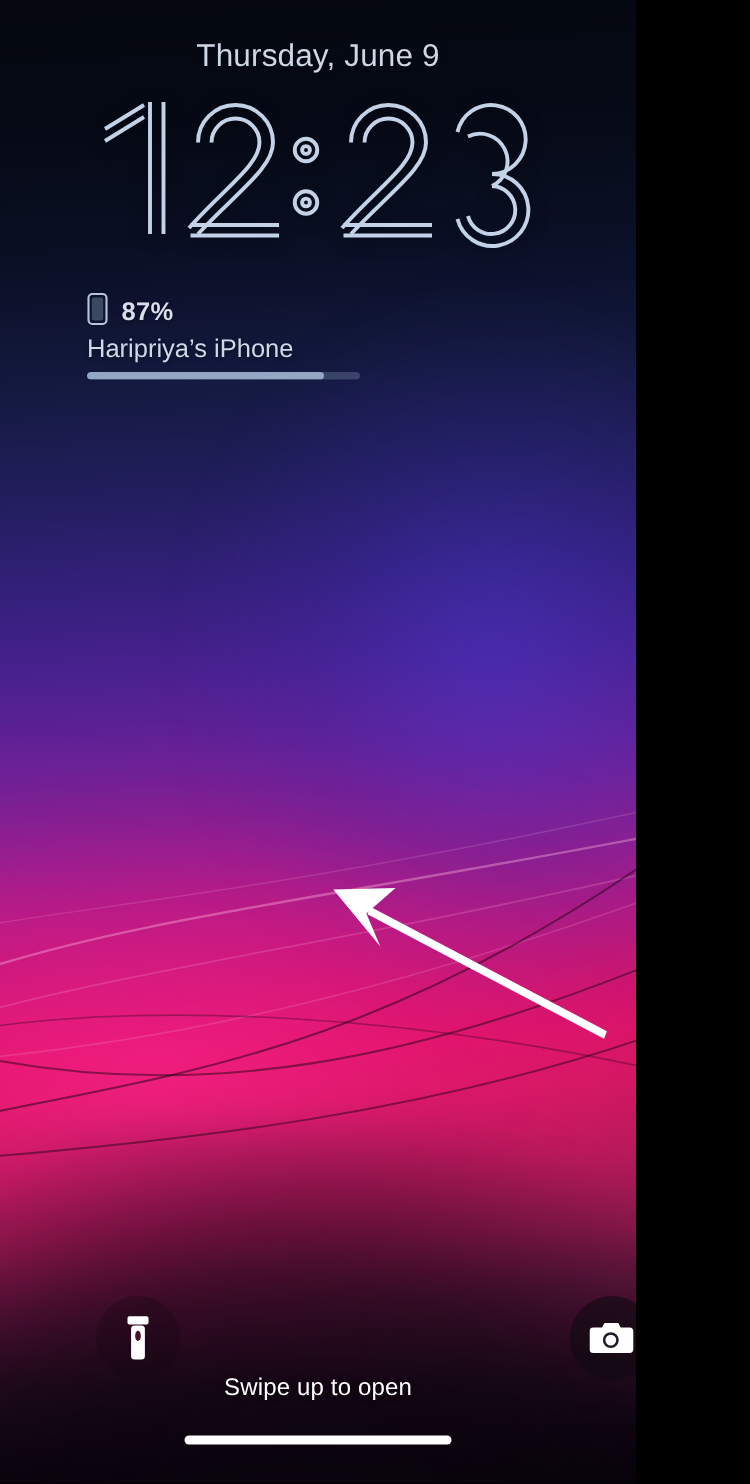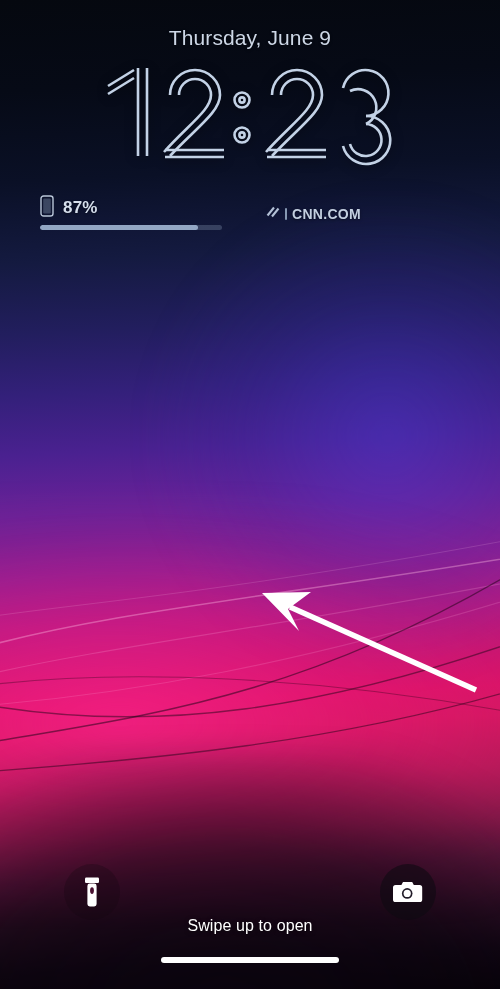--- a/index.html
+++ b/index.html
@@ -6,21 +6,21 @@
     margin: 0;
     padding: 0;
     background: #000;
   }
   body {
     font-family: "Liberation Sans", sans-serif;
   }
 
   .phone {
     position: relative;
-    width: 500px;
+    width: 424px;
     height: 989px;
     overflow: hidden;
     background: #05070f;
   }
 
   
   .wallpaper {
     position: absolute;
     inset: 0;
     background:
@@ -122,21 +122,21 @@
   .widgets {
     position: absolute;
     top: 196px;
     left: 0;
     width: 100%;
     height: 74px;
   }
 
   .battery-widget {
     position: absolute;
-    left: 40px;
+    left: 58px;
     top: 0;
     width: 190px;
   }
   .battery-top {
     display: flex;
     align-items: center;
     gap: 9px;
     height: 24px;
   }
   .battery-icon { display: block; }
@@ -326,38 +326,27 @@
     <div class="battery-widget">
       <div class="battery-top">
         <span class="battery-icon">
           <svg width="14" height="22" viewBox="0 0 14 22">
             <rect x="1" y="1" width="12" height="20" rx="2.6" ry="2.6" fill="none" stroke="#b9c6d8" stroke-width="1.4"></rect>
             <rect x="3.2" y="3.4" width="7.6" height="15.2" rx="1.4" ry="1.4" fill="rgba(150,168,196,0.35)"></rect>
           </svg>
         </span>
         <span class="battery-pct">87%</span>
       </div>
+      <div class="battery-name">Haripriya’s iPhone</div>
       <div class="battery-bar">
         <div class="battery-bar-fill" style="width:87%"></div>
       </div>
     </div>
 
     <div class="news-widget">
-      <div class="news-head">
-        <span class="news-logo">
-          <svg width="14" height="14" viewBox="0 0 14 14">
-            <g stroke="#b3c1d6" stroke-width="2.1" stroke-linecap="butt">
-              <line x1="1.5" y1="10.5" x2="8" y2="2.5"></line>
-              <line x1="6" y1="11.5" x2="12.5" y2="3.5"></line>
-            </g>
-          </svg>
-        </span>
-        <span class="news-divider"></span>
-        <span class="news-source">CNN.COM</span>
-      </div>
     </div>
 
   </div>
 
   <div class="annotation">
     <svg viewBox="0 0 500 989" preserveAspectRatio="none">
       <g>
 
         <line x1="476" y1="690" x2="290" y2="607" stroke="#ffffff" stroke-width="5.5" stroke-linecap="butt"></line>
 

